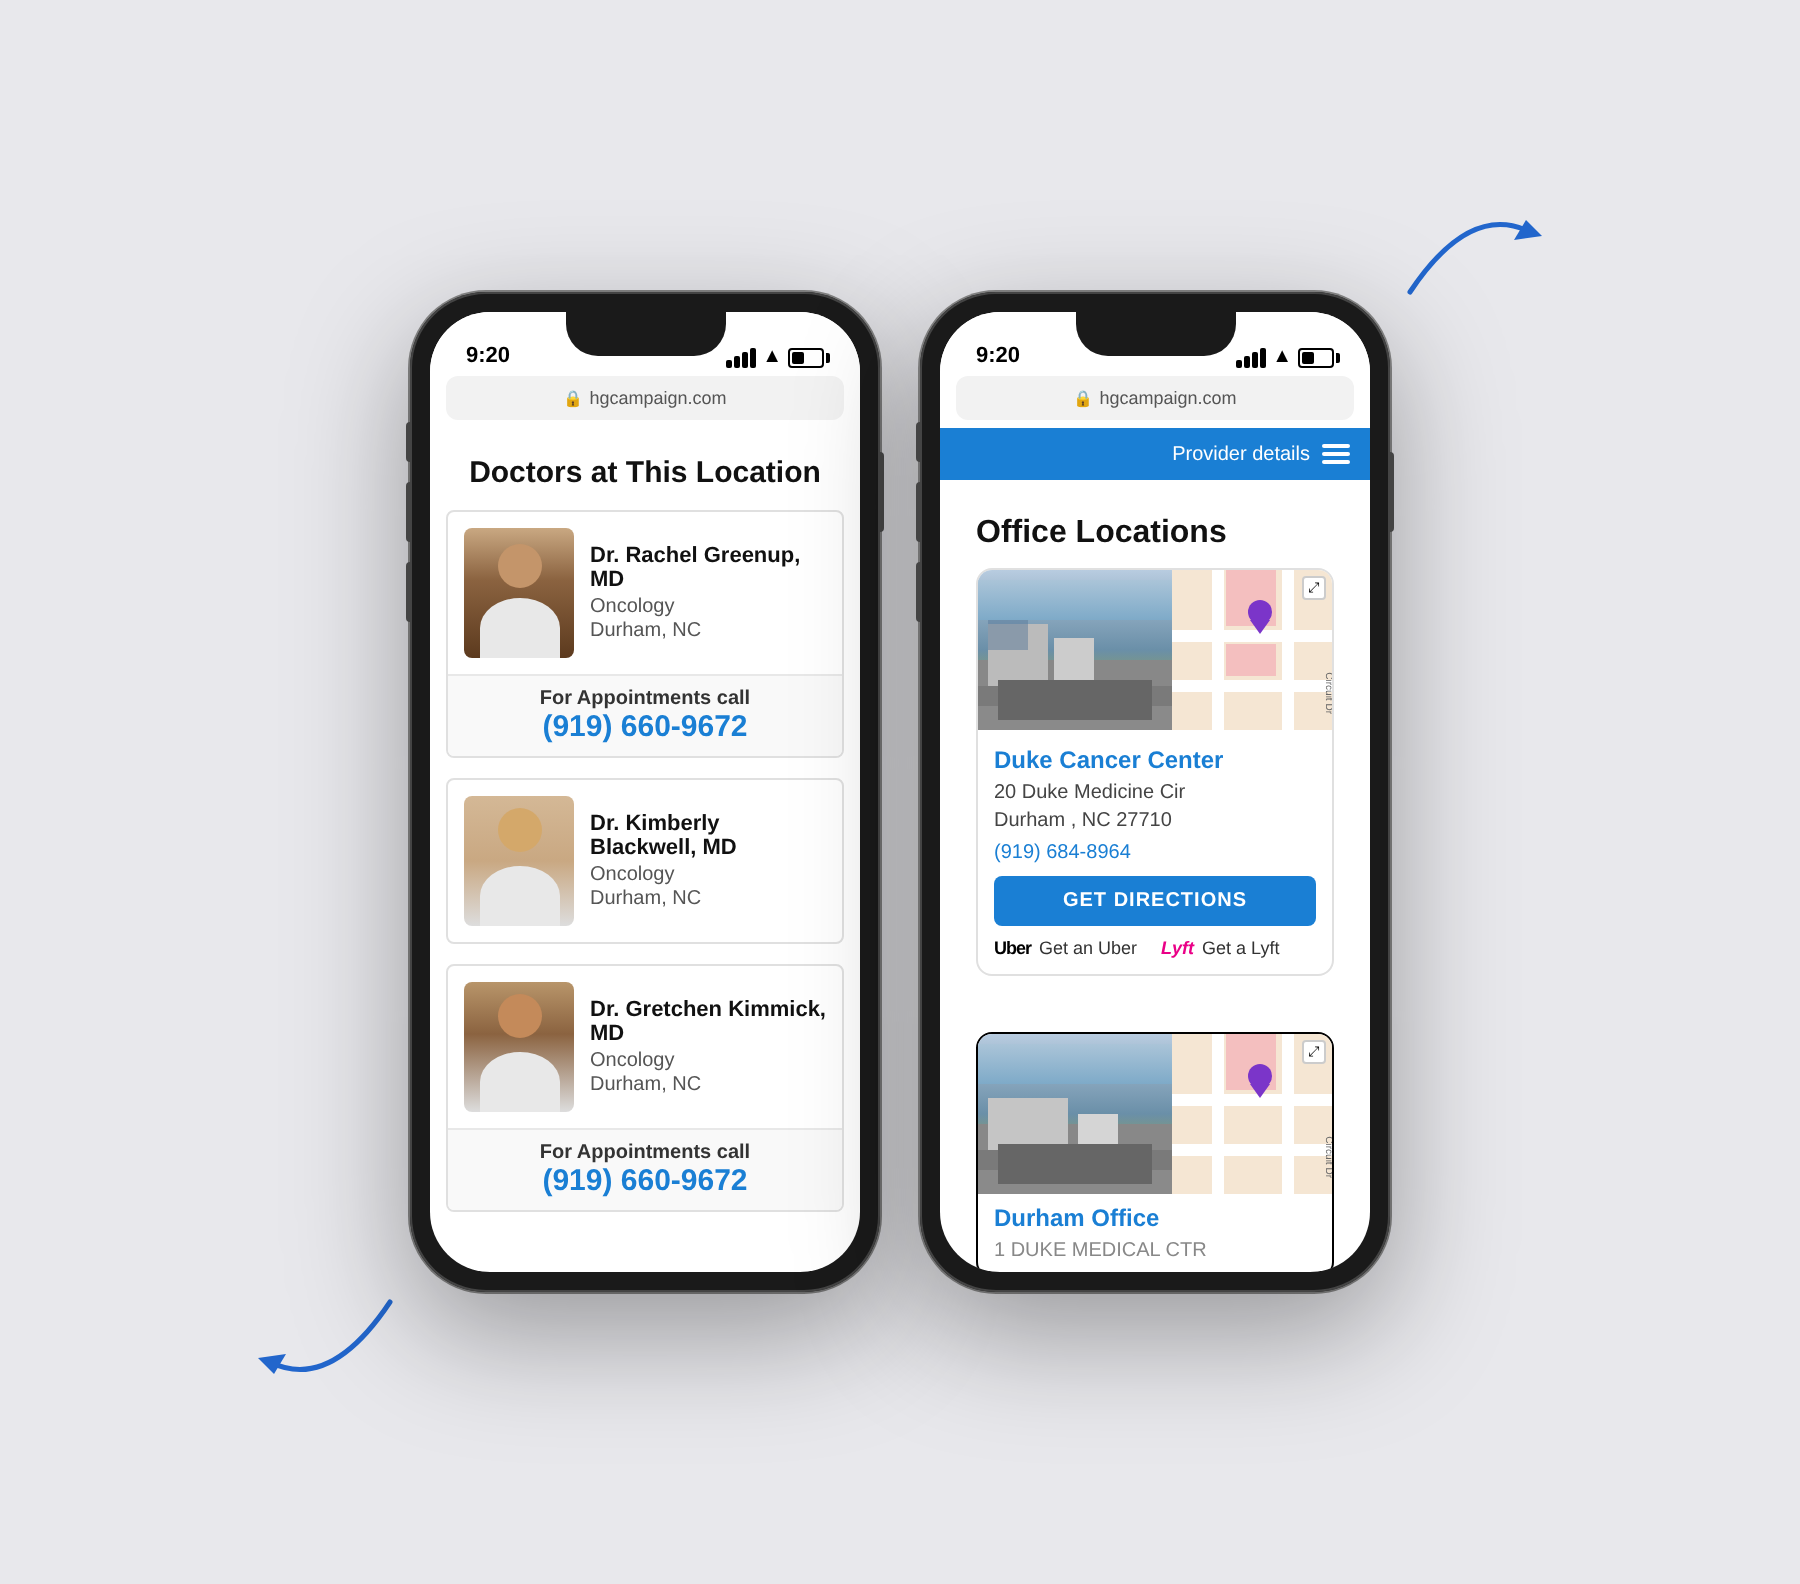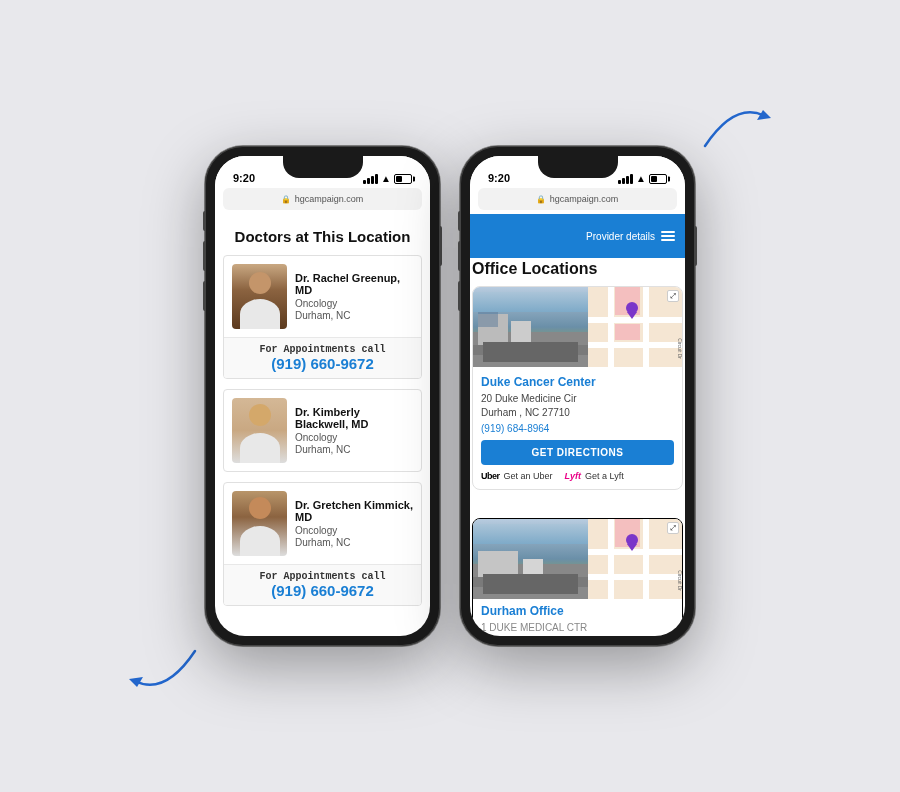--- a/index.html
+++ b/index.html
@@ -288,36 +288,35 @@
     .doctor-card-footer {
       background: #f9f9f9;
       border-top: 1px solid #e8e8e8;
       padding: 6px;
       text-align: center;
     }
     .appointment-label {
       font-size: 10px;
       color: #333;
       font-weight: 600;
-      font-family: Liberation Mono, monospace;
     }
     .appointment-phone {
       font-size: 15px;
       color: #1a7fd4;
       font-weight: 600;
     }
     .appointment-link {
       font-size: 11px;
       color: #1a7fd4;
       font-weight: 600;
     }
 
     .provider-details-bar {
       background: #1a7fd4;
-      height: 44px;
+      height: 26px;
       display: flex;
       align-items: center;
       justify-content: flex-end;
       padding: 0 10px;
       gap: 6px;
       flex-shrink: 0;
     }
     .provider-details-text {
       font-size: 10px;
       color: #fff;
@@ -329,21 +328,21 @@
       gap: 2px;
     }
     .hamburger-icon span {
       width: 14px;
       height: 2px;
       background: #fff;
       border-radius: 1px;
     }
 
     .right-content {
-      padding: 2px;
+      padding: 18px;
       overflow: hidden;
     }
 
     .office-locations-title {
       font-size: 16px;
       font-weight: 800;
       color: #111;
       margin-bottom: 8px;
     }
 

